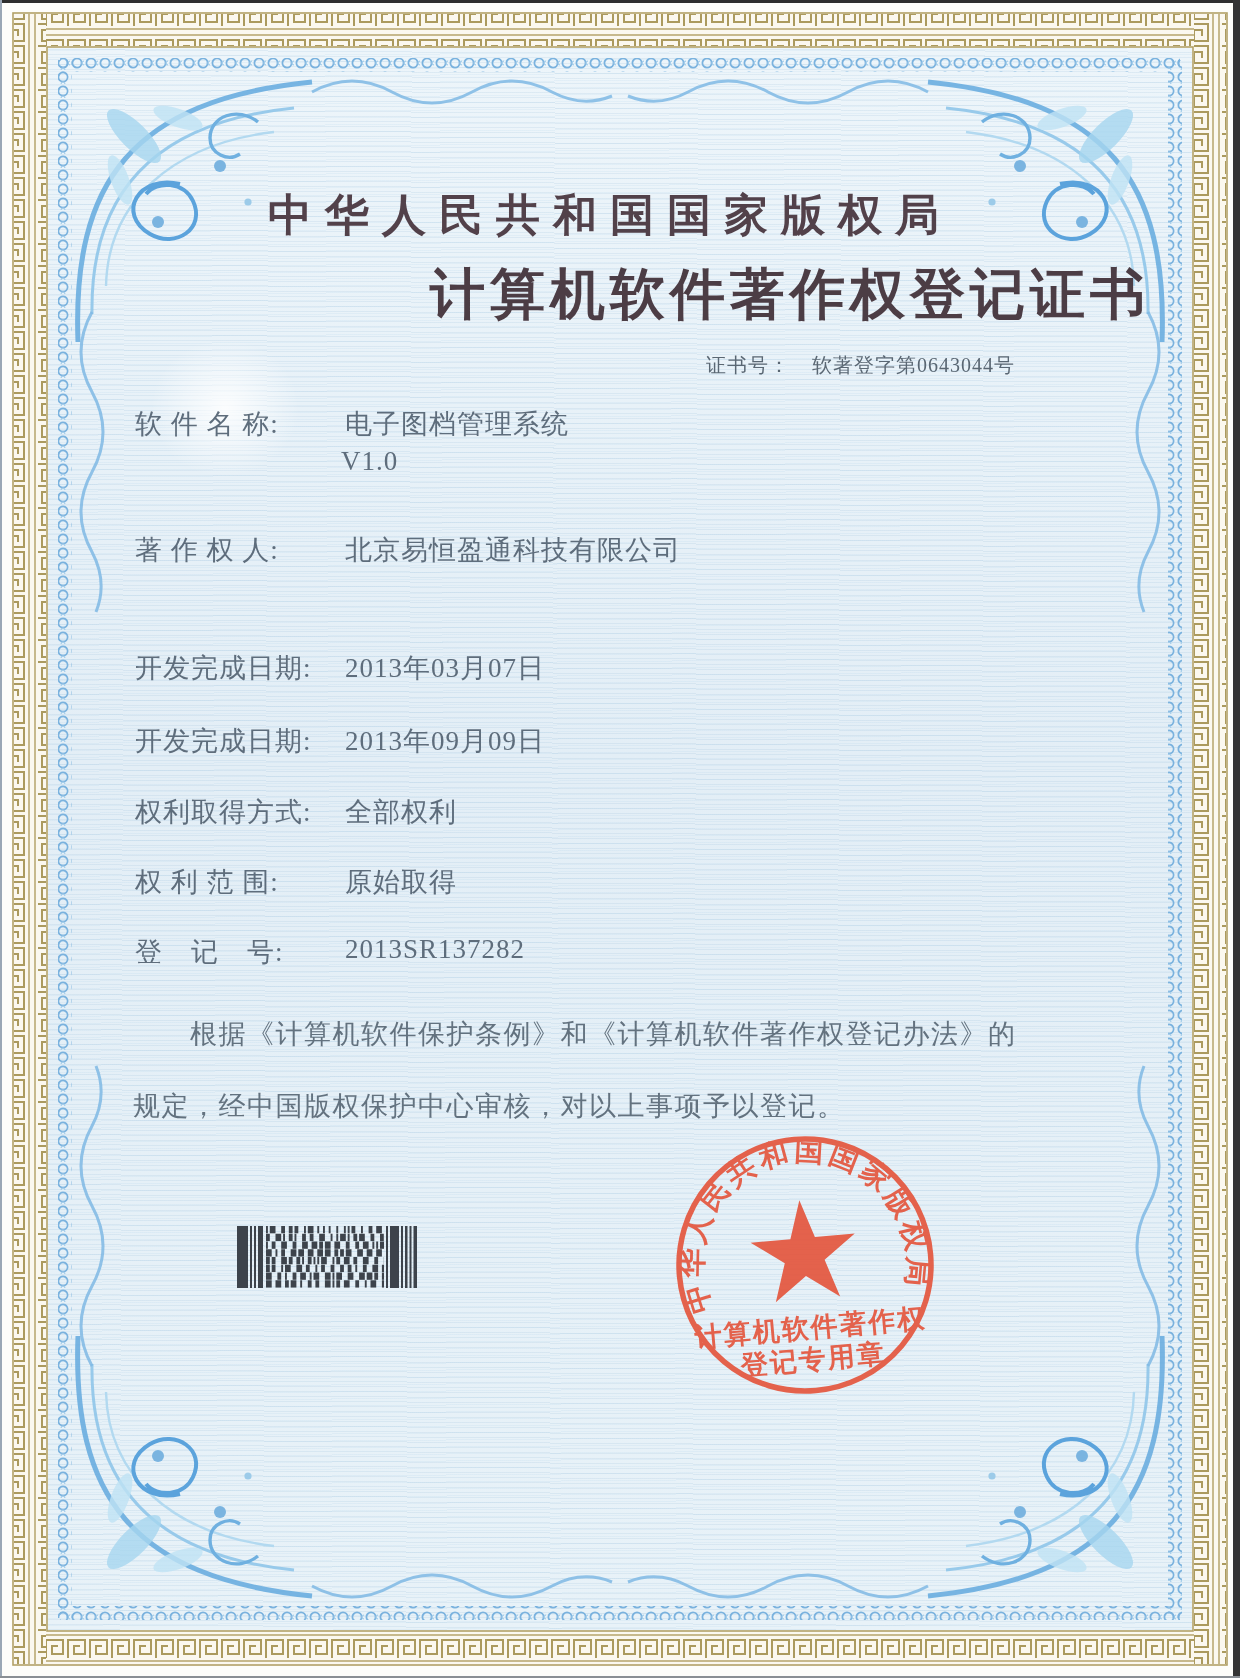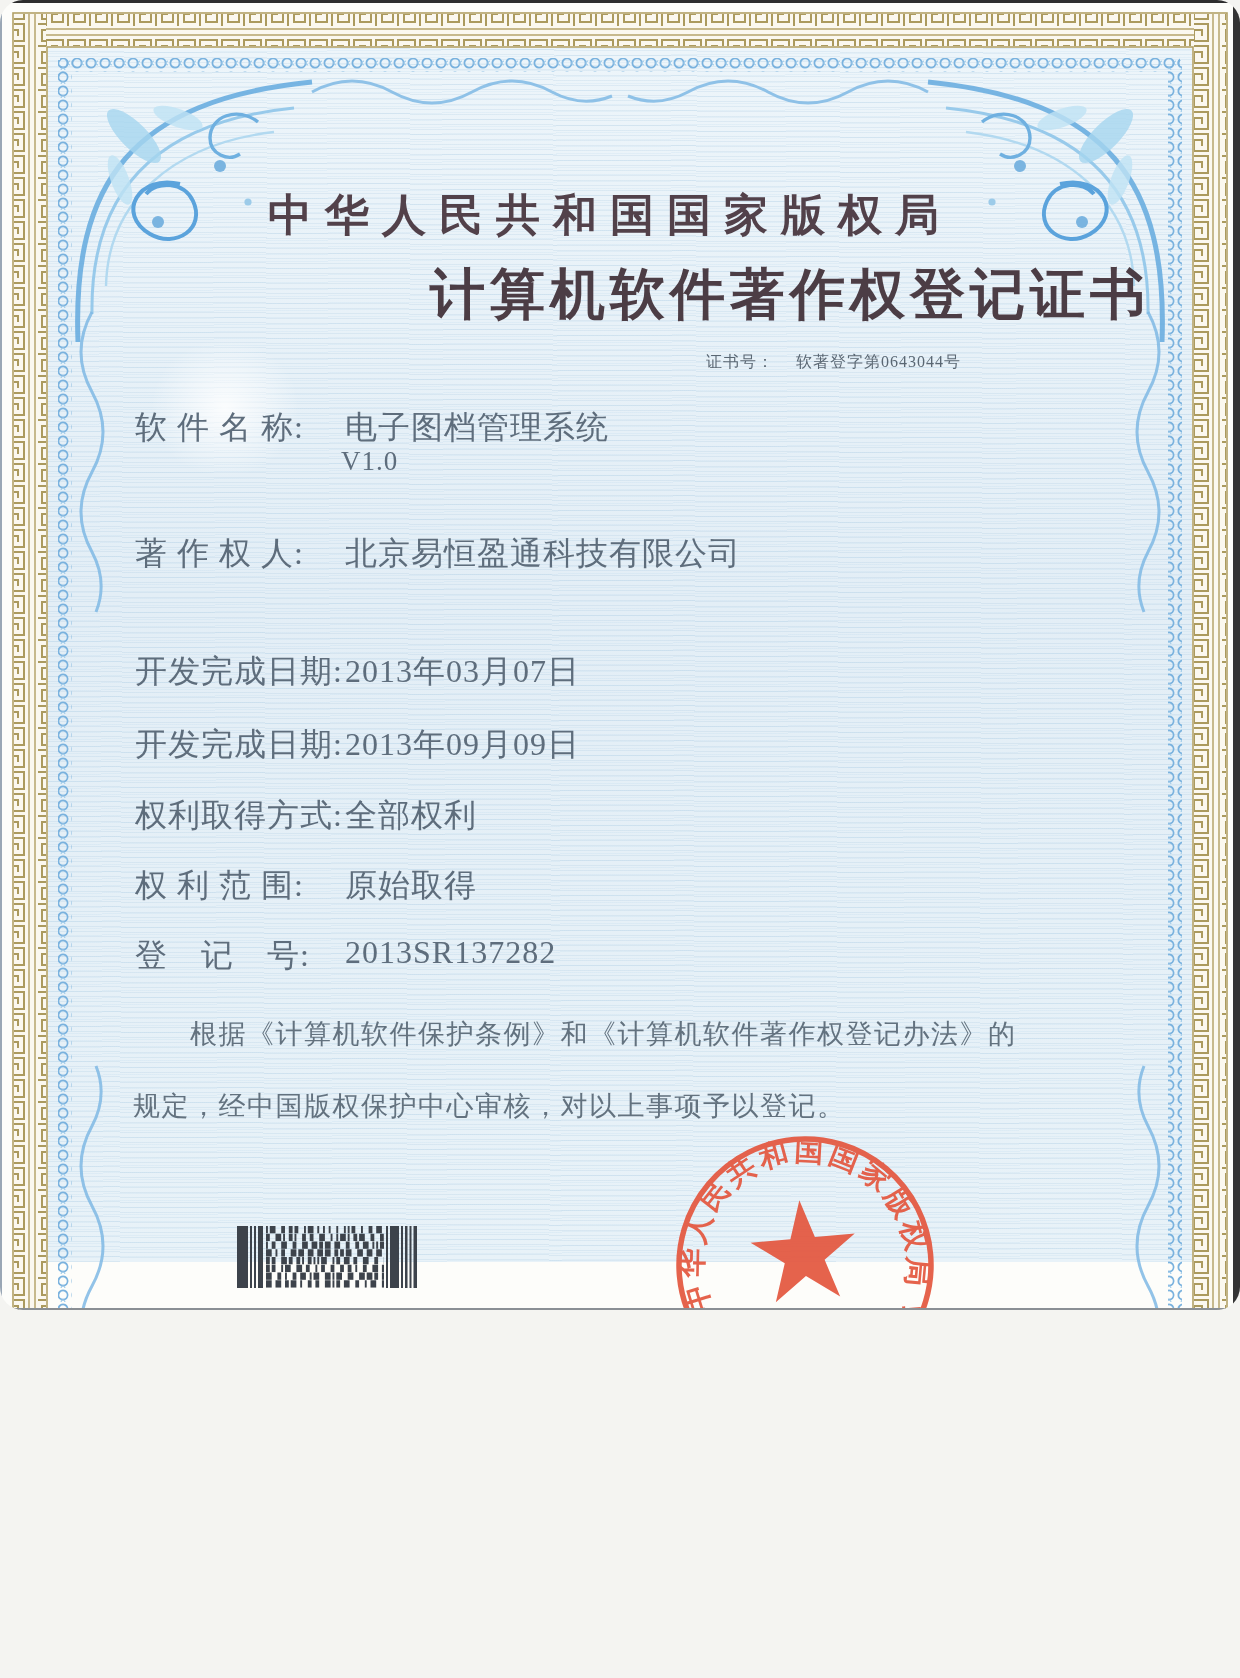--- a/index.html
+++ b/index.html
@@ -2,22 +2,22 @@
 <html><head>
 <meta charset="utf-8">
 <style>
   html,body{margin:0;padding:0;}
   body{
     width:1240px;height:1678px;
     background:#f4f4f1;
     font-family:"Liberation Serif","DejaVu Serif",serif;
   }
   .page{
-    position:relative;width:1240px;height:1310px;
-    background:#fdfdfa;overflow:hidden;border-radius:23px;
+    position:relative;width:1240px;height:1678px;
+    background:#fdfdfa;overflow:hidden;
   }
   
   .edge-top{position:absolute;left:0;top:0;width:100%;height:3px;background:#2e2e2e;z-index:40;}
   .edge-right{position:absolute;right:0;top:0;width:7px;height:100%;background:#343434;z-index:40;}
   .edge-left{position:absolute;left:0;top:0;width:2px;height:100%;background:#9aa7b5;z-index:40;}
   .edge-bottom{position:absolute;left:0;bottom:0;width:100%;height:2px;background:#8a8f94;z-index:40;}
 
   
   .paper{
     position:absolute;left:48px;top:48px;right:48px;bottom:48px;
@@ -40,25 +40,25 @@
     text-align:center;font-size:44px;font-weight:bold;
     letter-spacing:13px;color:#52414a;white-space:nowrap;
   }
   .cert-title{
     position:absolute;left:70px;right:90px;top:258px;
     text-align:right;font-size:55px;font-weight:bold;
     letter-spacing:5px;color:#4c3d45;white-space:nowrap;
   }
   .cert-no{
     position:absolute;left:706px;top:352px;
-    font-size:16px;color:#5a6773;letter-spacing:1px;white-space:nowrap;
+    font-size:20px;color:#5a6773;letter-spacing:1px;white-space:nowrap;
   }
   .cert-no .v{margin-left:22px;}
 
-  .row{position:absolute;left:135px;font-size:32px;color:#5e6d7c;white-space:nowrap;letter-spacing:1px;}
+  .row{position:absolute;left:135px;font-size:27px;color:#5e6d7c;white-space:nowrap;letter-spacing:1px;}
   .row .lbl{display:inline-block;width:206px;}
   .row .val{position:absolute;left:210px;top:0;}
   .val2{position:absolute;left:341px;font-size:27px;color:#5e6d7c;letter-spacing:1px;}
 
   .para{position:absolute;font-size:27px;color:#63727f;letter-spacing:1.5px;white-space:nowrap;}
 
   svg.barcode{position:absolute;left:237px;top:1226px;z-index:22;}
   svg.seal{position:absolute;left:645px;top:1105px;z-index:21;}
 
   .issue-date{

